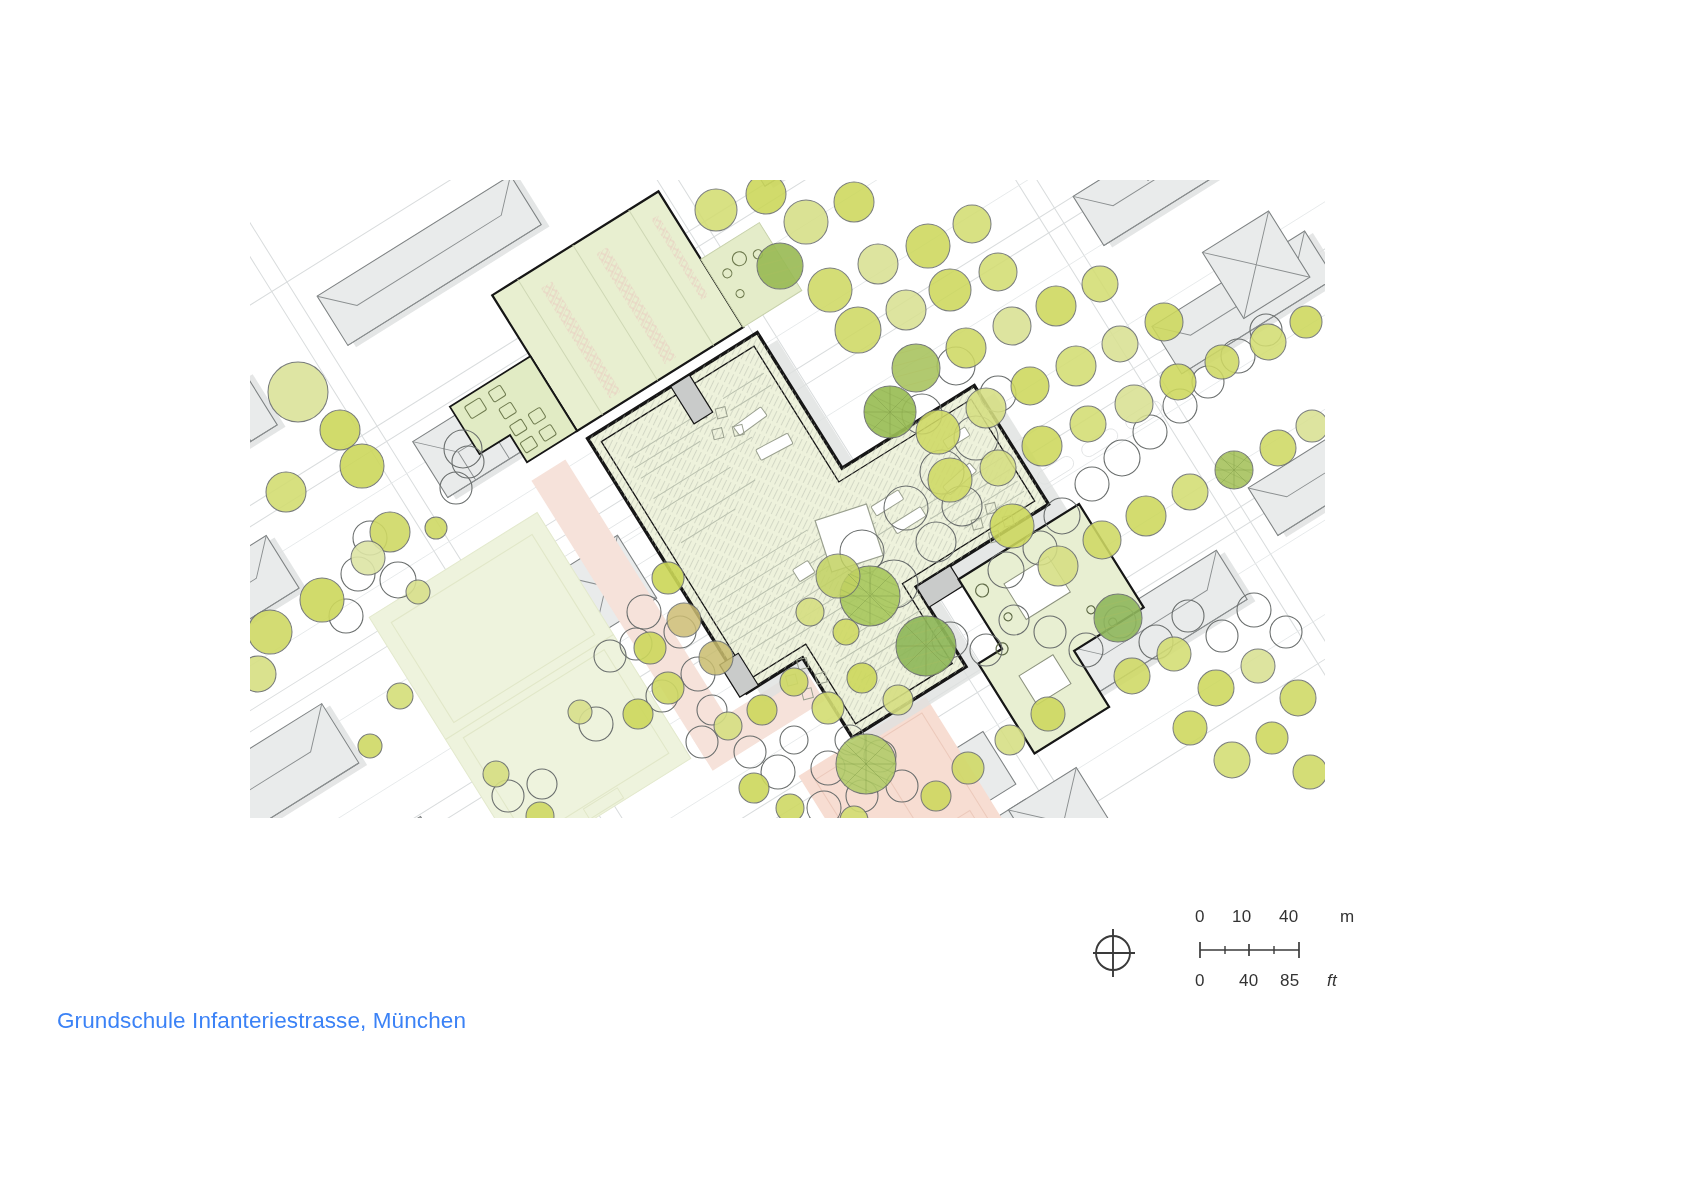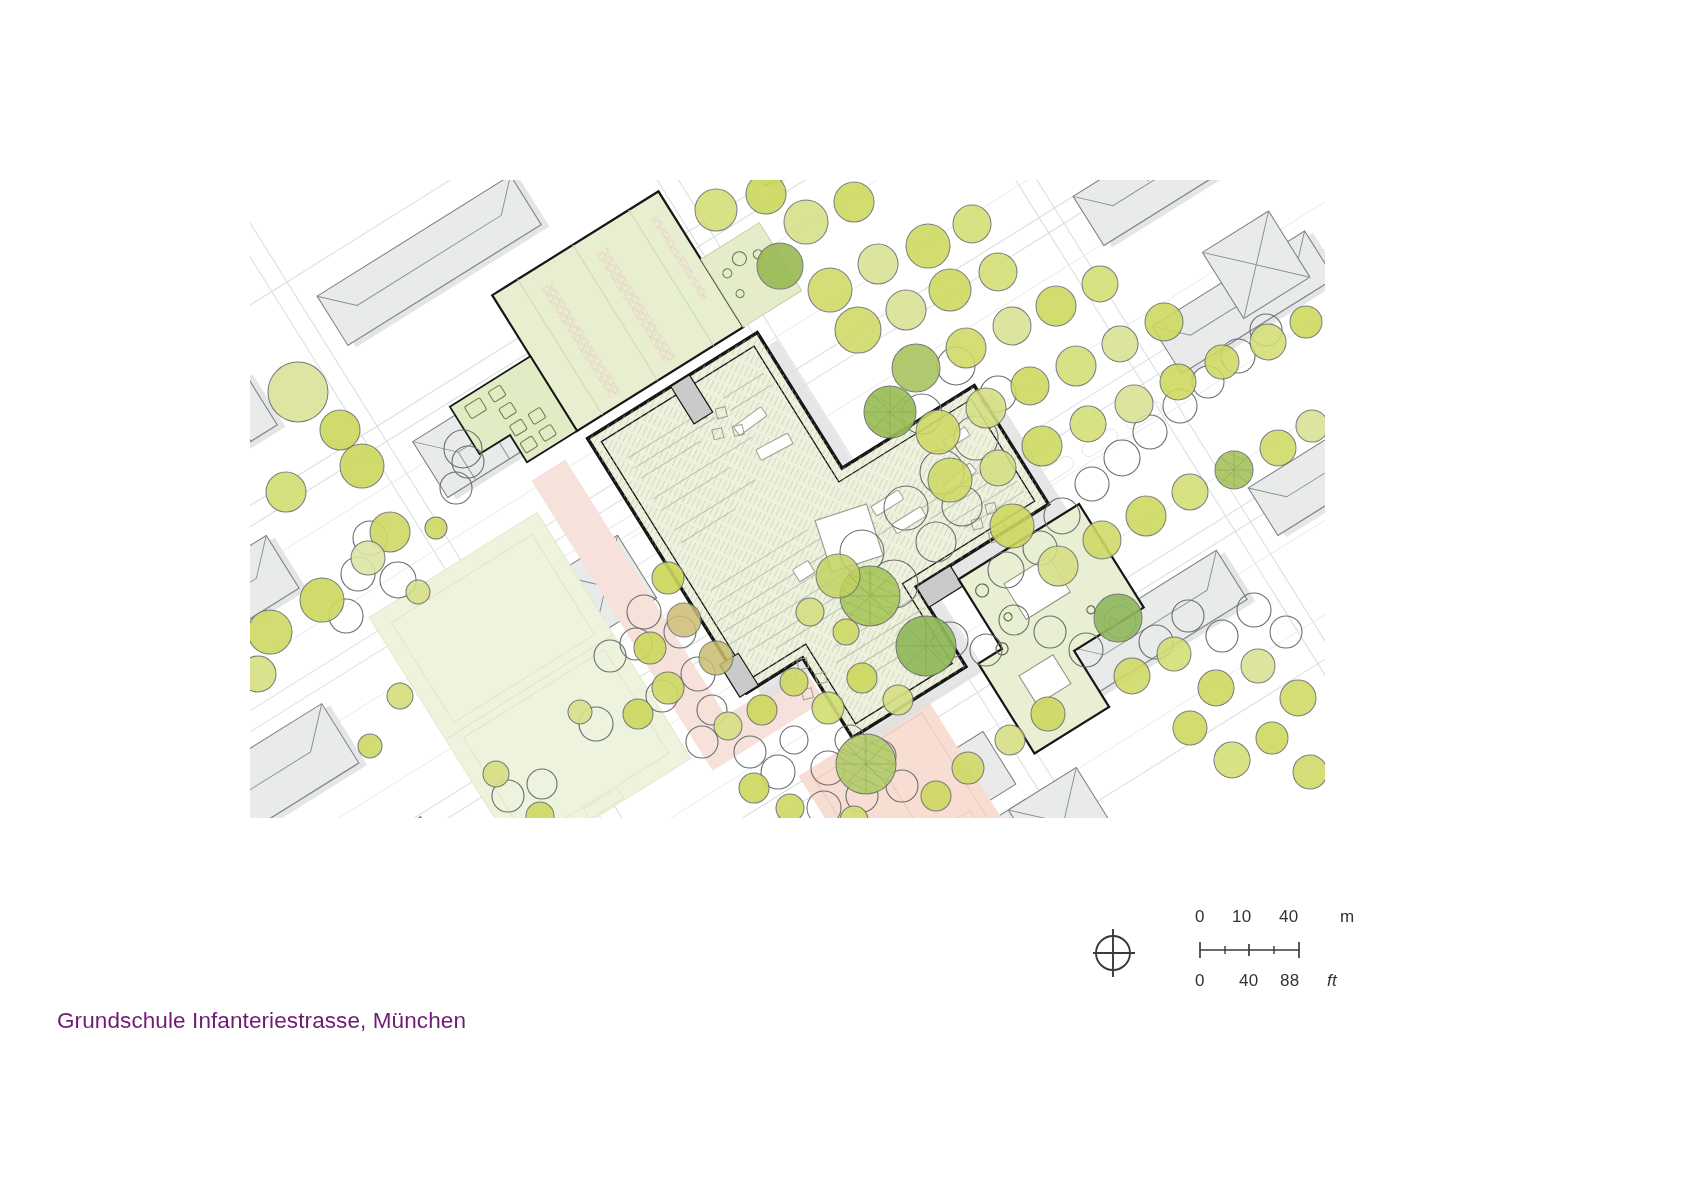--- a/index.html
+++ b/index.html
@@ -17,21 +17,21 @@
   #north{position:absolute;left:0px;top:20px;width:60px;height:60px;}
   #scalebar{position:absolute;left:110px;top:0px;width:220px;height:110px;}
   .scale-row{position:absolute;left:0;width:220px;height:22px;}
   .scale-top{top:2px;}
   .scale-bot{top:66px;}
   .scale-lab{position:absolute;font-size:17px;color:#333;letter-spacing:.2px;white-space:nowrap;}
   #scale-ticks{position:absolute;left:0px;top:30px;width:220px;height:30px;}
 
   
   #caption{position:absolute;left:57px;top:1006px;width:800px;}
-  #caption .line{font-size:22.5px;line-height:29px;color:#701a75;letter-spacing:.1px;}
+  #caption .line{font-size:22.5px;line-height:29px;color:#3b82f6;letter-spacing:.1px;}
 </style>
 </head>
 <body>
 
 <div id="sheet">
 
   <div id="map-wrap">
     <svg width="1075" height="638" viewBox="0 0 1075 638" xmlns="http://www.w3.org/2000/svg">
       <defs>
 
@@ -546,21 +546,21 @@
           <line x1="54" y1="9" x2="54" y2="21" stroke="#3a3a3a" stroke-width="1.7"></line>
           <line x1="104" y1="7" x2="104" y2="23" stroke="#3a3a3a" stroke-width="1.7"></line>
           <line x1="30" y1="11" x2="30" y2="19" stroke="#3a3a3a" stroke-width="1.4"></line>
           <line x1="79" y1="11" x2="79" y2="19" stroke="#3a3a3a" stroke-width="1.4"></line>
         </svg>
       </div>
 
       <div class="scale-row scale-bot">
         <span class="scale-lab" style="left:0px;">0</span>
         <span class="scale-lab" style="left:44px;">40</span>
-        <span class="scale-lab" style="left:85px;">88</span>
+        <span class="scale-lab" style="left:85px;">85</span>
         <span class="scale-lab" style="left:132px;font-style:italic;">ft</span>
       </div>
 
     </div>
   </div>
 
   <div id="caption">
     <div class="line">Grundschule Infanteriestrasse, München</div>
   </div>
 

